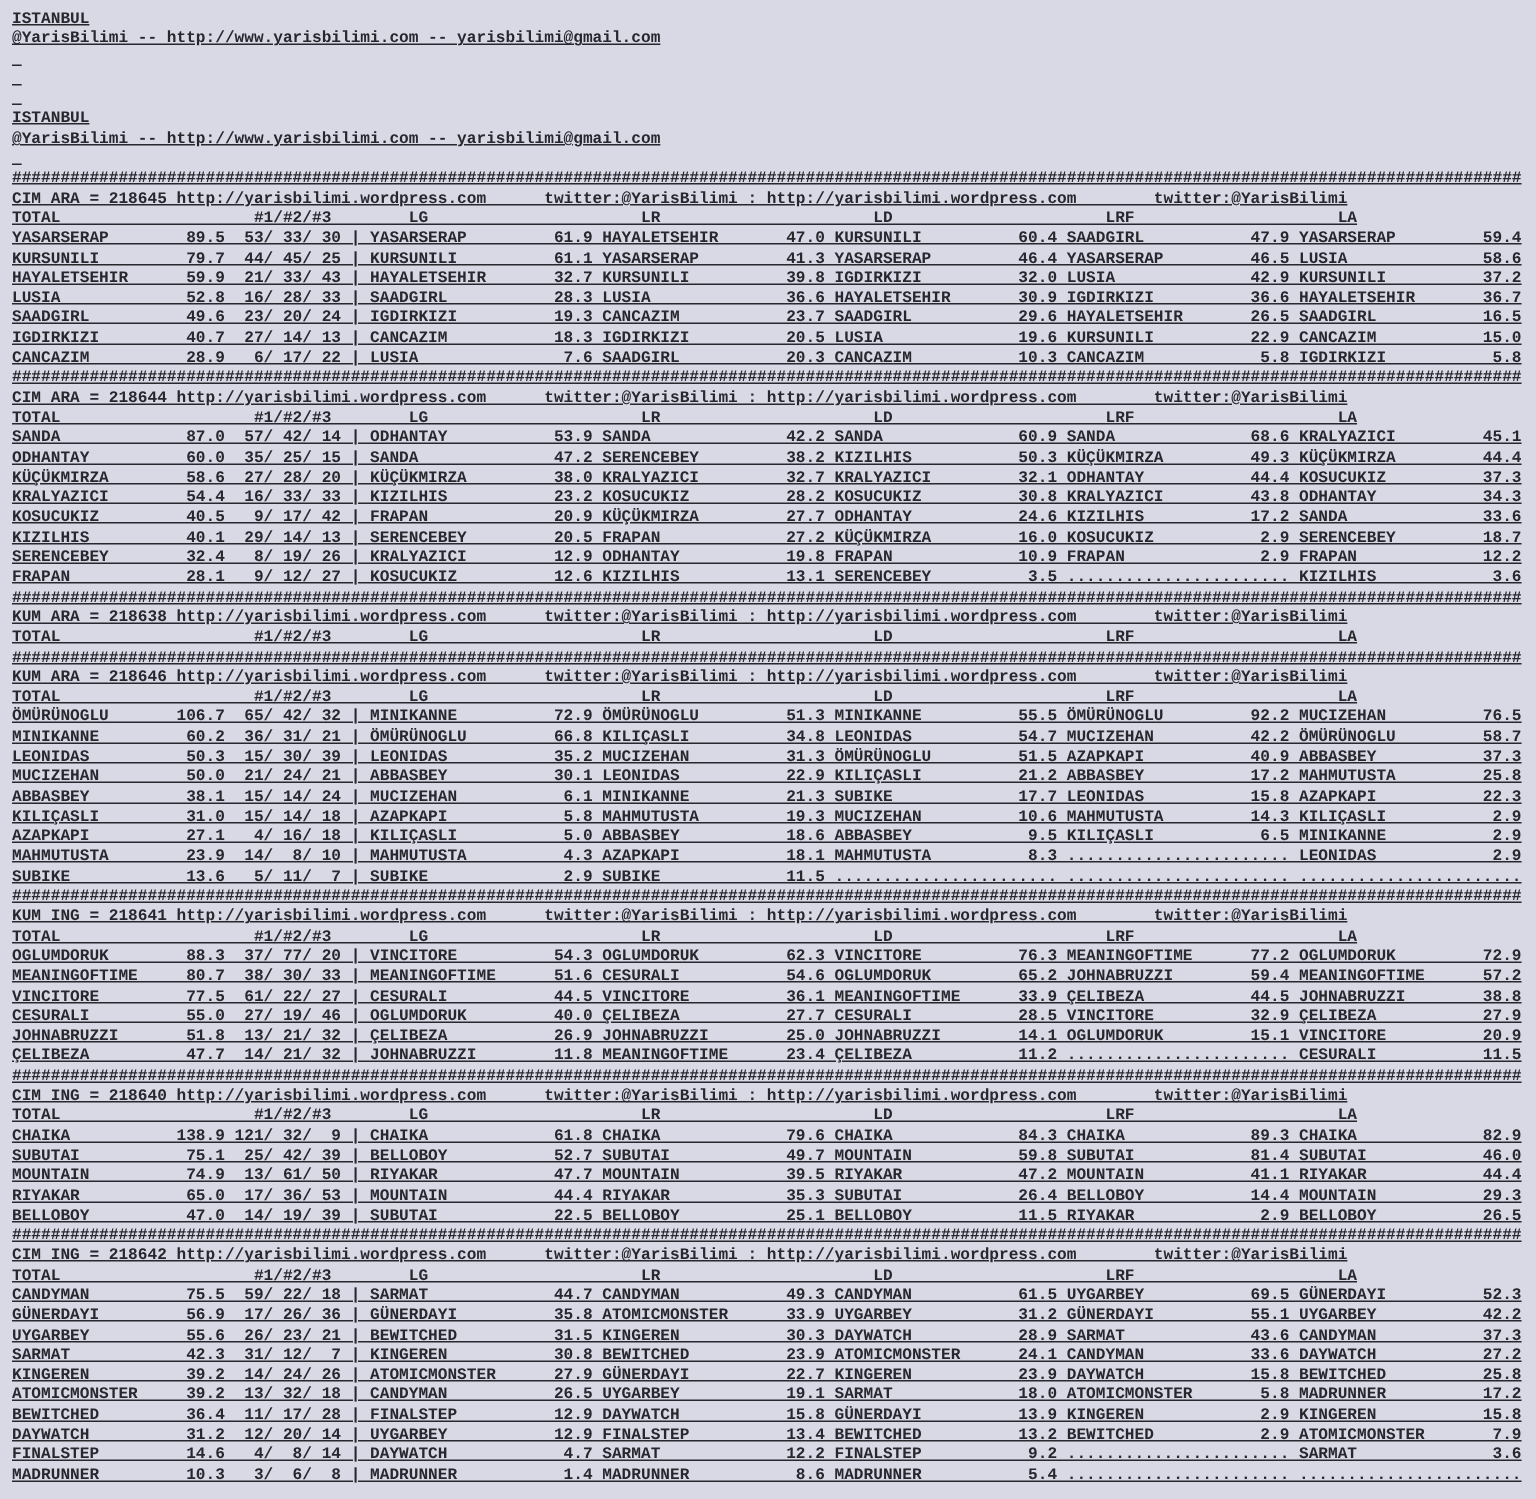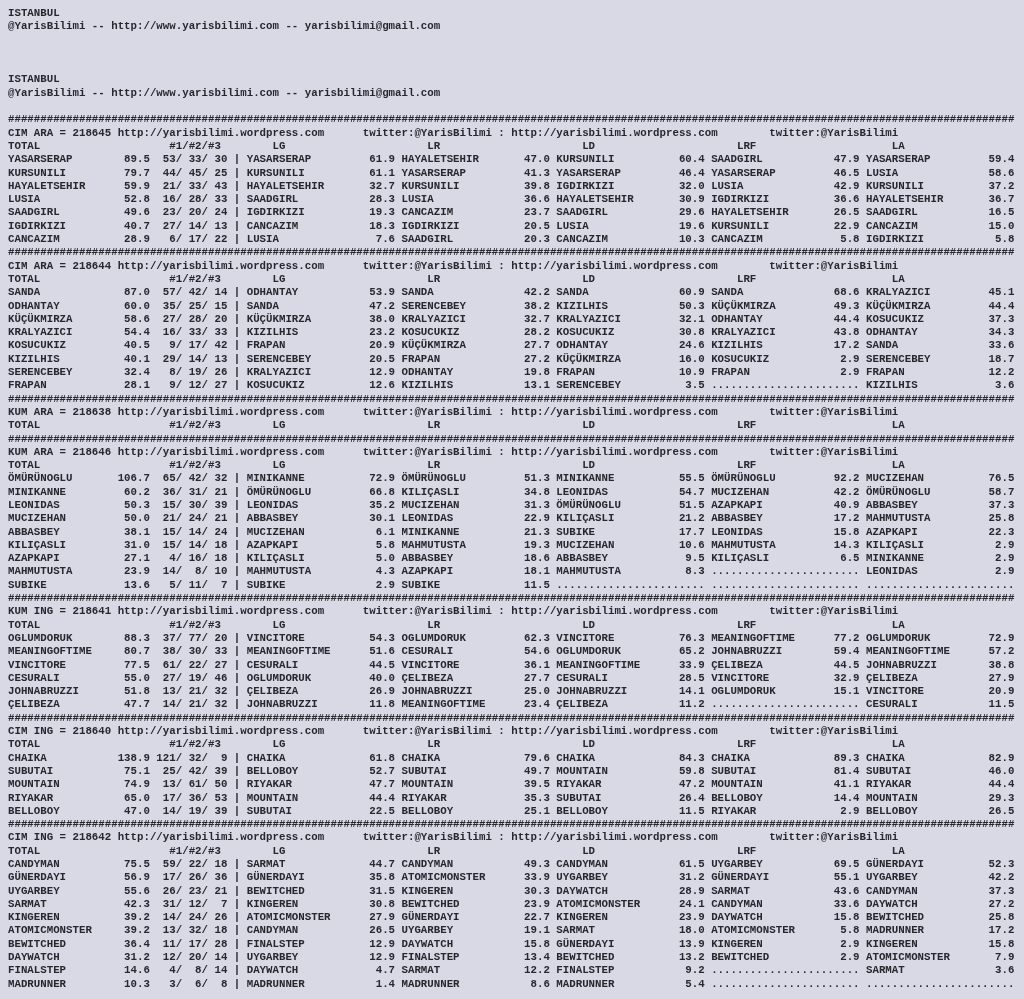--- a/index.html
+++ b/index.html
@@ -17,20 +17,21 @@
     width: 1024px;
     height: 999px;
     padding: 7px 0 0 8px;
     font-family: "Liberation Mono", "DejaVu Sans Mono", monospace;
     font-size: 10.75px;
     font-weight: 700;
     line-height: 13.3px;
     letter-spacing: 0;
     color: #27272e;
     white-space: pre;
+    text-decoration: underline;
   }
   .line {
     height: 13.3px;
     white-space: pre;
   }
 </style>
 </head>
 <body style="background: rgb(217, 217, 230);">
 
 <div id="terminal" style="background: rgb(217, 217, 230); color: rgb(39, 39, 46);"><div class="line">ISTANBUL</div><div class="line">@YarisBilimi -- http://www.yarisbilimi.com -- yarisbilimi@gmail.com</div><div class="line">&nbsp;</div><div class="line">&nbsp;</div><div class="line">&nbsp;</div><div class="line">ISTANBUL</div><div class="line">@YarisBilimi -- http://www.yarisbilimi.com -- yarisbilimi@gmail.com</div><div class="line">&nbsp;</div><div class="line">############################################################################################################################################################</div><div class="line">CIM ARA = 218645 http://yarisbilimi.wordpress.com      twitter:@YarisBilimi : http://yarisbilimi.wordpress.com        twitter:@YarisBilimi</div><div class="line">TOTAL                    #1/#2/#3        LG                      LR                      LD                      LRF                     LA</div><div class="line">YASARSERAP        89.5  53/ 33/ 30 | YASARSERAP         61.9 HAYALETSEHIR       47.0 KURSUNILI          60.4 SAADGIRL           47.9 YASARSERAP         59.4</div><div class="line">KURSUNILI         79.7  44/ 45/ 25 | KURSUNILI          61.1 YASARSERAP         41.3 YASARSERAP         46.4 YASARSERAP         46.5 LUSIA              58.6</div><div class="line">HAYALETSEHIR      59.9  21/ 33/ 43 | HAYALETSEHIR       32.7 KURSUNILI          39.8 IGDIRKIZI          32.0 LUSIA              42.9 KURSUNILI          37.2</div><div class="line">LUSIA             52.8  16/ 28/ 33 | SAADGIRL           28.3 LUSIA              36.6 HAYALETSEHIR       30.9 IGDIRKIZI          36.6 HAYALETSEHIR       36.7</div><div class="line">SAADGIRL          49.6  23/ 20/ 24 | IGDIRKIZI          19.3 CANCAZIM           23.7 SAADGIRL           29.6 HAYALETSEHIR       26.5 SAADGIRL           16.5</div><div class="line">IGDIRKIZI         40.7  27/ 14/ 13 | CANCAZIM           18.3 IGDIRKIZI          20.5 LUSIA              19.6 KURSUNILI          22.9 CANCAZIM           15.0</div><div class="line">CANCAZIM          28.9   6/ 17/ 22 | LUSIA               7.6 SAADGIRL           20.3 CANCAZIM           10.3 CANCAZIM            5.8 IGDIRKIZI           5.8</div><div class="line">############################################################################################################################################################</div><div class="line">CIM ARA = 218644 http://yarisbilimi.wordpress.com      twitter:@YarisBilimi : http://yarisbilimi.wordpress.com        twitter:@YarisBilimi</div><div class="line">TOTAL                    #1/#2/#3        LG                      LR                      LD                      LRF                     LA</div><div class="line">SANDA             87.0  57/ 42/ 14 | ODHANTAY           53.9 SANDA              42.2 SANDA              60.9 SANDA              68.6 KRALYAZICI         45.1</div><div class="line">ODHANTAY          60.0  35/ 25/ 15 | SANDA              47.2 SERENCEBEY         38.2 KIZILHIS           50.3 KÜÇÜKMIRZA         49.3 KÜÇÜKMIRZA         44.4</div><div class="line">KÜÇÜKMIRZA        58.6  27/ 28/ 20 | KÜÇÜKMIRZA         38.0 KRALYAZICI         32.7 KRALYAZICI         32.1 ODHANTAY           44.4 KOSUCUKIZ          37.3</div><div class="line">KRALYAZICI        54.4  16/ 33/ 33 | KIZILHIS           23.2 KOSUCUKIZ          28.2 KOSUCUKIZ          30.8 KRALYAZICI         43.8 ODHANTAY           34.3</div><div class="line">KOSUCUKIZ         40.5   9/ 17/ 42 | FRAPAN             20.9 KÜÇÜKMIRZA         27.7 ODHANTAY           24.6 KIZILHIS           17.2 SANDA              33.6</div><div class="line">KIZILHIS          40.1  29/ 14/ 13 | SERENCEBEY         20.5 FRAPAN             27.2 KÜÇÜKMIRZA         16.0 KOSUCUKIZ           2.9 SERENCEBEY         18.7</div><div class="line">SERENCEBEY        32.4   8/ 19/ 26 | KRALYAZICI         12.9 ODHANTAY           19.8 FRAPAN             10.9 FRAPAN              2.9 FRAPAN             12.2</div><div class="line">FRAPAN            28.1   9/ 12/ 27 | KOSUCUKIZ          12.6 KIZILHIS           13.1 SERENCEBEY          3.5 ....................... KIZILHIS            3.6</div><div class="line">############################################################################################################################################################</div><div class="line">KUM ARA = 218638 http://yarisbilimi.wordpress.com      twitter:@YarisBilimi : http://yarisbilimi.wordpress.com        twitter:@YarisBilimi</div><div class="line">TOTAL                    #1/#2/#3        LG                      LR                      LD                      LRF                     LA</div><div class="line">############################################################################################################################################################</div><div class="line">KUM ARA = 218646 http://yarisbilimi.wordpress.com      twitter:@YarisBilimi : http://yarisbilimi.wordpress.com        twitter:@YarisBilimi</div><div class="line">TOTAL                    #1/#2/#3        LG                      LR                      LD                      LRF                     LA</div><div class="line">ÖMÜRÜNOGLU       106.7  65/ 42/ 32 | MINIKANNE          72.9 ÖMÜRÜNOGLU         51.3 MINIKANNE          55.5 ÖMÜRÜNOGLU         92.2 MUCIZEHAN          76.5</div><div class="line">MINIKANNE         60.2  36/ 31/ 21 | ÖMÜRÜNOGLU         66.8 KILIÇASLI          34.8 LEONIDAS           54.7 MUCIZEHAN          42.2 ÖMÜRÜNOGLU         58.7</div><div class="line">LEONIDAS          50.3  15/ 30/ 39 | LEONIDAS           35.2 MUCIZEHAN          31.3 ÖMÜRÜNOGLU         51.5 AZAPKAPI           40.9 ABBASBEY           37.3</div><div class="line">MUCIZEHAN         50.0  21/ 24/ 21 | ABBASBEY           30.1 LEONIDAS           22.9 KILIÇASLI          21.2 ABBASBEY           17.2 MAHMUTUSTA         25.8</div><div class="line">ABBASBEY          38.1  15/ 14/ 24 | MUCIZEHAN           6.1 MINIKANNE          21.3 SUBIKE             17.7 LEONIDAS           15.8 AZAPKAPI           22.3</div><div class="line">KILIÇASLI         31.0  15/ 14/ 18 | AZAPKAPI            5.8 MAHMUTUSTA         19.3 MUCIZEHAN          10.6 MAHMUTUSTA         14.3 KILIÇASLI           2.9</div><div class="line">AZAPKAPI          27.1   4/ 16/ 18 | KILIÇASLI           5.0 ABBASBEY           18.6 ABBASBEY            9.5 KILIÇASLI           6.5 MINIKANNE           2.9</div><div class="line">MAHMUTUSTA        23.9  14/  8/ 10 | MAHMUTUSTA          4.3 AZAPKAPI           18.1 MAHMUTUSTA          8.3 ....................... LEONIDAS            2.9</div><div class="line">SUBIKE            13.6   5/ 11/  7 | SUBIKE              2.9 SUBIKE             11.5 ....................... ....................... .......................</div><div class="line">############################################################################################################################################################</div><div class="line">KUM ING = 218641 http://yarisbilimi.wordpress.com      twitter:@YarisBilimi : http://yarisbilimi.wordpress.com        twitter:@YarisBilimi</div><div class="line">TOTAL                    #1/#2/#3        LG                      LR                      LD                      LRF                     LA</div><div class="line">OGLUMDORUK        88.3  37/ 77/ 20 | VINCITORE          54.3 OGLUMDORUK         62.3 VINCITORE          76.3 MEANINGOFTIME      77.2 OGLUMDORUK         72.9</div><div class="line">MEANINGOFTIME     80.7  38/ 30/ 33 | MEANINGOFTIME      51.6 CESURALI           54.6 OGLUMDORUK         65.2 JOHNABRUZZI        59.4 MEANINGOFTIME      57.2</div><div class="line">VINCITORE         77.5  61/ 22/ 27 | CESURALI           44.5 VINCITORE          36.1 MEANINGOFTIME      33.9 ÇELIBEZA           44.5 JOHNABRUZZI        38.8</div><div class="line">CESURALI          55.0  27/ 19/ 46 | OGLUMDORUK         40.0 ÇELIBEZA           27.7 CESURALI           28.5 VINCITORE          32.9 ÇELIBEZA           27.9</div><div class="line">JOHNABRUZZI       51.8  13/ 21/ 32 | ÇELIBEZA           26.9 JOHNABRUZZI        25.0 JOHNABRUZZI        14.1 OGLUMDORUK         15.1 VINCITORE          20.9</div><div class="line">ÇELIBEZA          47.7  14/ 21/ 32 | JOHNABRUZZI        11.8 MEANINGOFTIME      23.4 ÇELIBEZA           11.2 ....................... CESURALI           11.5</div><div class="line">############################################################################################################################################################</div><div class="line">CIM ING = 218640 http://yarisbilimi.wordpress.com      twitter:@YarisBilimi : http://yarisbilimi.wordpress.com        twitter:@YarisBilimi</div><div class="line">TOTAL                    #1/#2/#3        LG                      LR                      LD                      LRF                     LA</div><div class="line">CHAIKA           138.9 121/ 32/  9 | CHAIKA             61.8 CHAIKA             79.6 CHAIKA             84.3 CHAIKA             89.3 CHAIKA             82.9</div><div class="line">SUBUTAI           75.1  25/ 42/ 39 | BELLOBOY           52.7 SUBUTAI            49.7 MOUNTAIN           59.8 SUBUTAI            81.4 SUBUTAI            46.0</div><div class="line">MOUNTAIN          74.9  13/ 61/ 50 | RIYAKAR            47.7 MOUNTAIN           39.5 RIYAKAR            47.2 MOUNTAIN           41.1 RIYAKAR            44.4</div><div class="line">RIYAKAR           65.0  17/ 36/ 53 | MOUNTAIN           44.4 RIYAKAR            35.3 SUBUTAI            26.4 BELLOBOY           14.4 MOUNTAIN           29.3</div><div class="line">BELLOBOY          47.0  14/ 19/ 39 | SUBUTAI            22.5 BELLOBOY           25.1 BELLOBOY           11.5 RIYAKAR             2.9 BELLOBOY           26.5</div><div class="line">############################################################################################################################################################</div><div class="line">CIM ING = 218642 http://yarisbilimi.wordpress.com      twitter:@YarisBilimi : http://yarisbilimi.wordpress.com        twitter:@YarisBilimi</div><div class="line">TOTAL                    #1/#2/#3        LG                      LR                      LD                      LRF                     LA</div><div class="line">CANDYMAN          75.5  59/ 22/ 18 | SARMAT             44.7 CANDYMAN           49.3 CANDYMAN           61.5 UYGARBEY           69.5 GÜNERDAYI          52.3</div><div class="line">GÜNERDAYI         56.9  17/ 26/ 36 | GÜNERDAYI          35.8 ATOMICMONSTER      33.9 UYGARBEY           31.2 GÜNERDAYI          55.1 UYGARBEY           42.2</div><div class="line">UYGARBEY          55.6  26/ 23/ 21 | BEWITCHED          31.5 KINGEREN           30.3 DAYWATCH           28.9 SARMAT             43.6 CANDYMAN           37.3</div><div class="line">SARMAT            42.3  31/ 12/  7 | KINGEREN           30.8 BEWITCHED          23.9 ATOMICMONSTER      24.1 CANDYMAN           33.6 DAYWATCH           27.2</div><div class="line">KINGEREN          39.2  14/ 24/ 26 | ATOMICMONSTER      27.9 GÜNERDAYI          22.7 KINGEREN           23.9 DAYWATCH           15.8 BEWITCHED          25.8</div><div class="line">ATOMICMONSTER     39.2  13/ 32/ 18 | CANDYMAN           26.5 UYGARBEY           19.1 SARMAT             18.0 ATOMICMONSTER       5.8 MADRUNNER          17.2</div><div class="line">BEWITCHED         36.4  11/ 17/ 28 | FINALSTEP          12.9 DAYWATCH           15.8 GÜNERDAYI          13.9 KINGEREN            2.9 KINGEREN           15.8</div><div class="line">DAYWATCH          31.2  12/ 20/ 14 | UYGARBEY           12.9 FINALSTEP          13.4 BEWITCHED          13.2 BEWITCHED           2.9 ATOMICMONSTER       7.9</div><div class="line">FINALSTEP         14.6   4/  8/ 14 | DAYWATCH            4.7 SARMAT             12.2 FINALSTEP           9.2 ....................... SARMAT              3.6</div><div class="line">MADRUNNER         10.3   3/  6/  8 | MADRUNNER           1.4 MADRUNNER           8.6 MADRUNNER           5.4 ....................... .......................</div></div>

